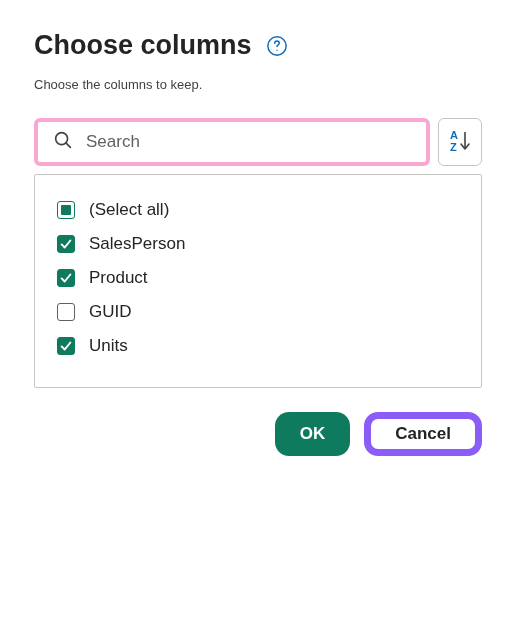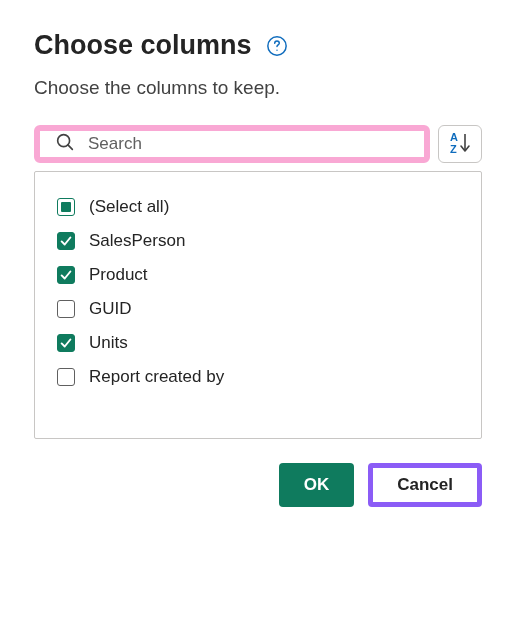--- a/index.html
+++ b/index.html
@@ -15,38 +15,38 @@
     .title {
       font-size: 27px;
       font-weight: 600;
       color: #242424;
     }
     .help-icon {
       width: 22px; height: 22px;
       display: inline-flex; align-items: center; justify-content: center;
     }
     .subtitle {
-      font-size: 19px;
+      font-size: 13px;
       color: #424242;
       margin-top: 16px;
     }
     .search-row {
       display: flex;
       gap: 8px;
       margin-top: 26px;
       align-items: stretch;
     }
     .search-box {
       flex: 1;
       display: flex;
       align-items: center;
-      border: 6px solid #f9a8d4;
+      border: 4px solid #f9a8d4;
       border-radius: 6px;
       padding: 0 14px;
-      height: 38px;
+      height: 48px;
       gap: 12px;
     }
     .search-box input {
       border: none;
       outline: none;
       font-size: 17px;
       flex: 1;
       color: #242424;
       background: transparent;
     }
@@ -59,21 +59,21 @@
       display: inline-flex;
       align-items: center;
       justify-content: center;
       cursor: pointer;
     }
     .list-box {
       margin-top: 8px;
       border: 1px solid #c8c6c4;
       border-top: 1px solid #c8c6c4;
       border-radius: 2px;
-      padding: 18px 22px 44px 22px;
+      padding: 18px 22px 24px 22px;
     }
     .item {
       display: flex;
       align-items: center;
       gap: 14px;
       padding: 7px 0;
       cursor: pointer;
     }
     .cb {
       width: 18px; height: 18px;
@@ -95,29 +95,29 @@
     .item-label { font-size: 17px; color: #242424; }
     .footer {
       display: flex;
       justify-content: flex-end;
       gap: 14px;
       margin-top: 24px;
     }
     .btn {
       height: 44px;
       padding: 0 24px;
-      border-radius: 4px;
+      border-radius: 14px;
       font-size: 17px;
       font-weight: 600;
       cursor: pointer;
       border: 1px solid transparent;
       font-family: inherit;
     }
     .btn-primary { background: #0f7b5e; color: #fff; }
-    .btn-secondary { background: #fff; color: #242424; border: 5px solid #8b5cf6; }
+    .btn-secondary { background: #fff; color: #242424; border: 7px solid #8b5cf6; }
   </style>
 </head>
 <body>
 
 <div class="header-row">
   <h1 class="title">Choose columns</h1>
   <span class="help-icon">
     <svg width="22" height="22" viewBox="0 0 24 24" fill="none" stroke="#0f6cbd" stroke-width="1.6">
       <circle cx="12" cy="12" r="10"></circle>
       <path d="M9.5 9a2.5 2.5 0 0 1 5 0c0 1.5-2.5 2-2.5 3.5" stroke-linecap="round"></path>
@@ -179,24 +179,20 @@
         <span class="item-label">GUID</span>
       </div>
       <div class="item">
         <span class="cb cb-checked">
           <svg width="14" height="14" viewBox="0 0 16 16">
             <polyline points="3,8.5 6.5,12 13,4" fill="none" stroke="#fff" stroke-width="2.2" stroke-linecap="round" stroke-linejoin="round"></polyline>
           </svg>
         </span>
         <span class="item-label">Units</span>
       </div>
-      <div class="item">
-        <span class="cb cb-unchecked"></span>
-        <span class="item-label">Report created by</span>
-      </div>
     </div>
 
 </div>
 
 <div class="footer">
   <button class="btn btn-primary">OK</button>
   <button class="btn btn-secondary">Cancel</button>
 </div>
 
 </body></html>

